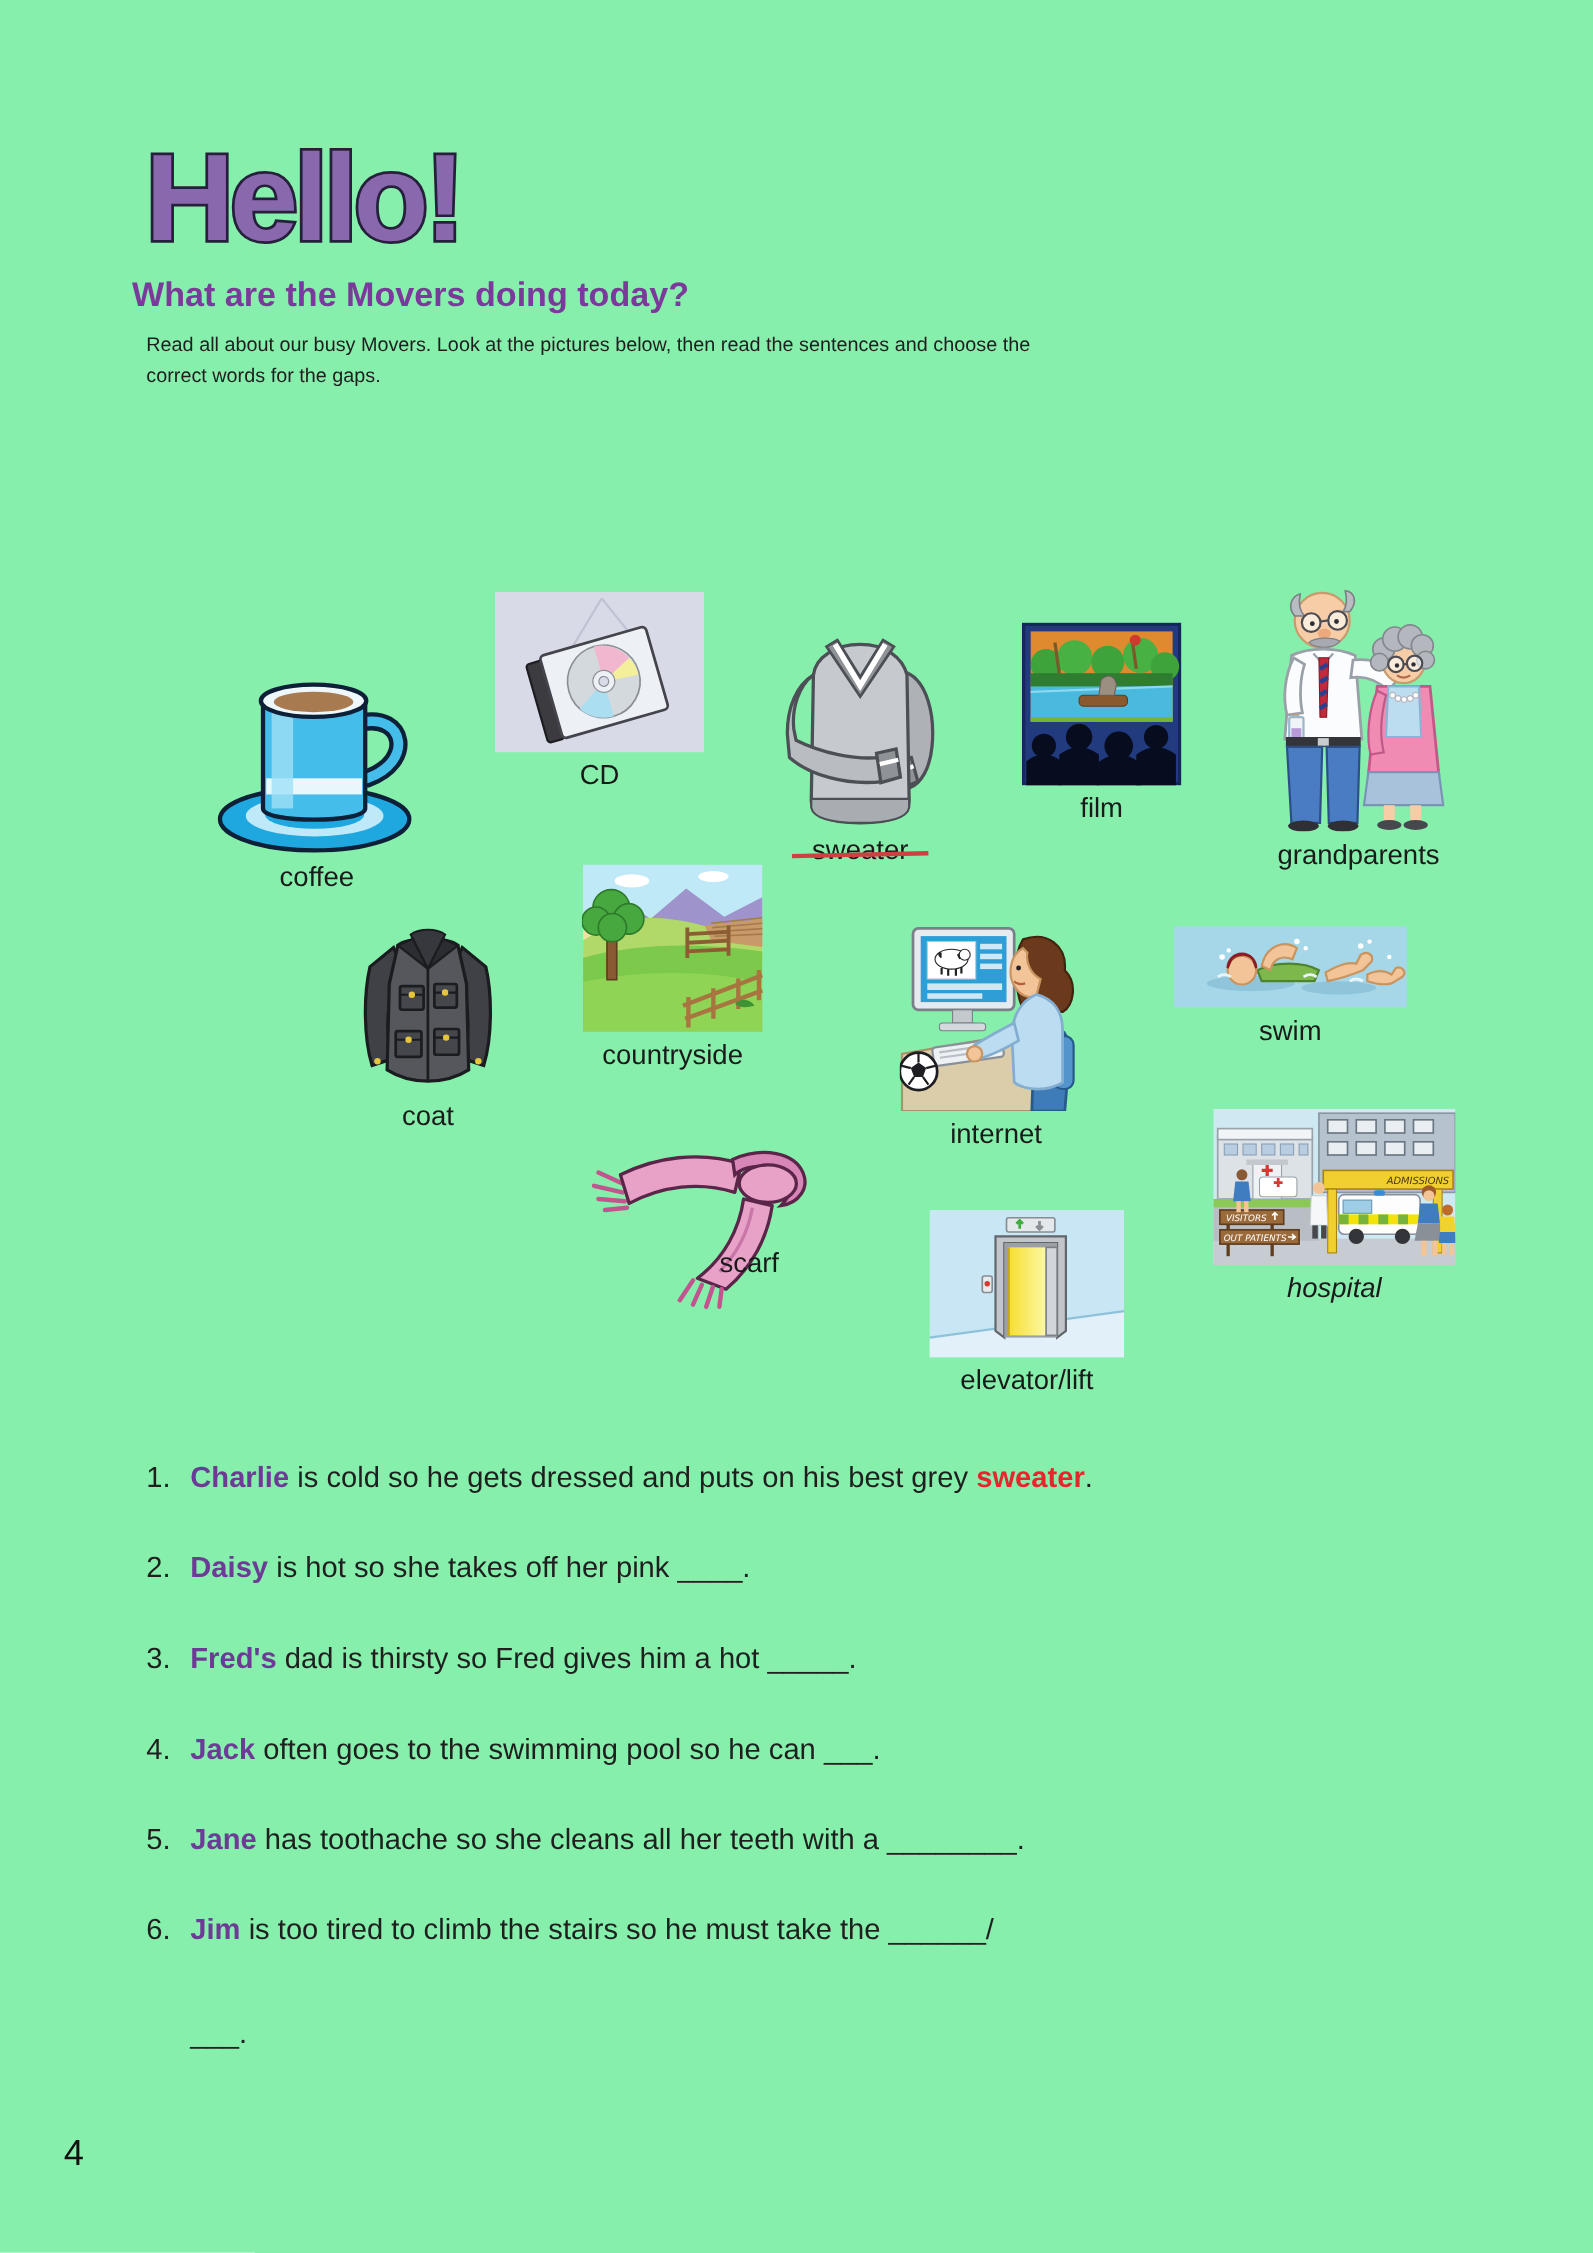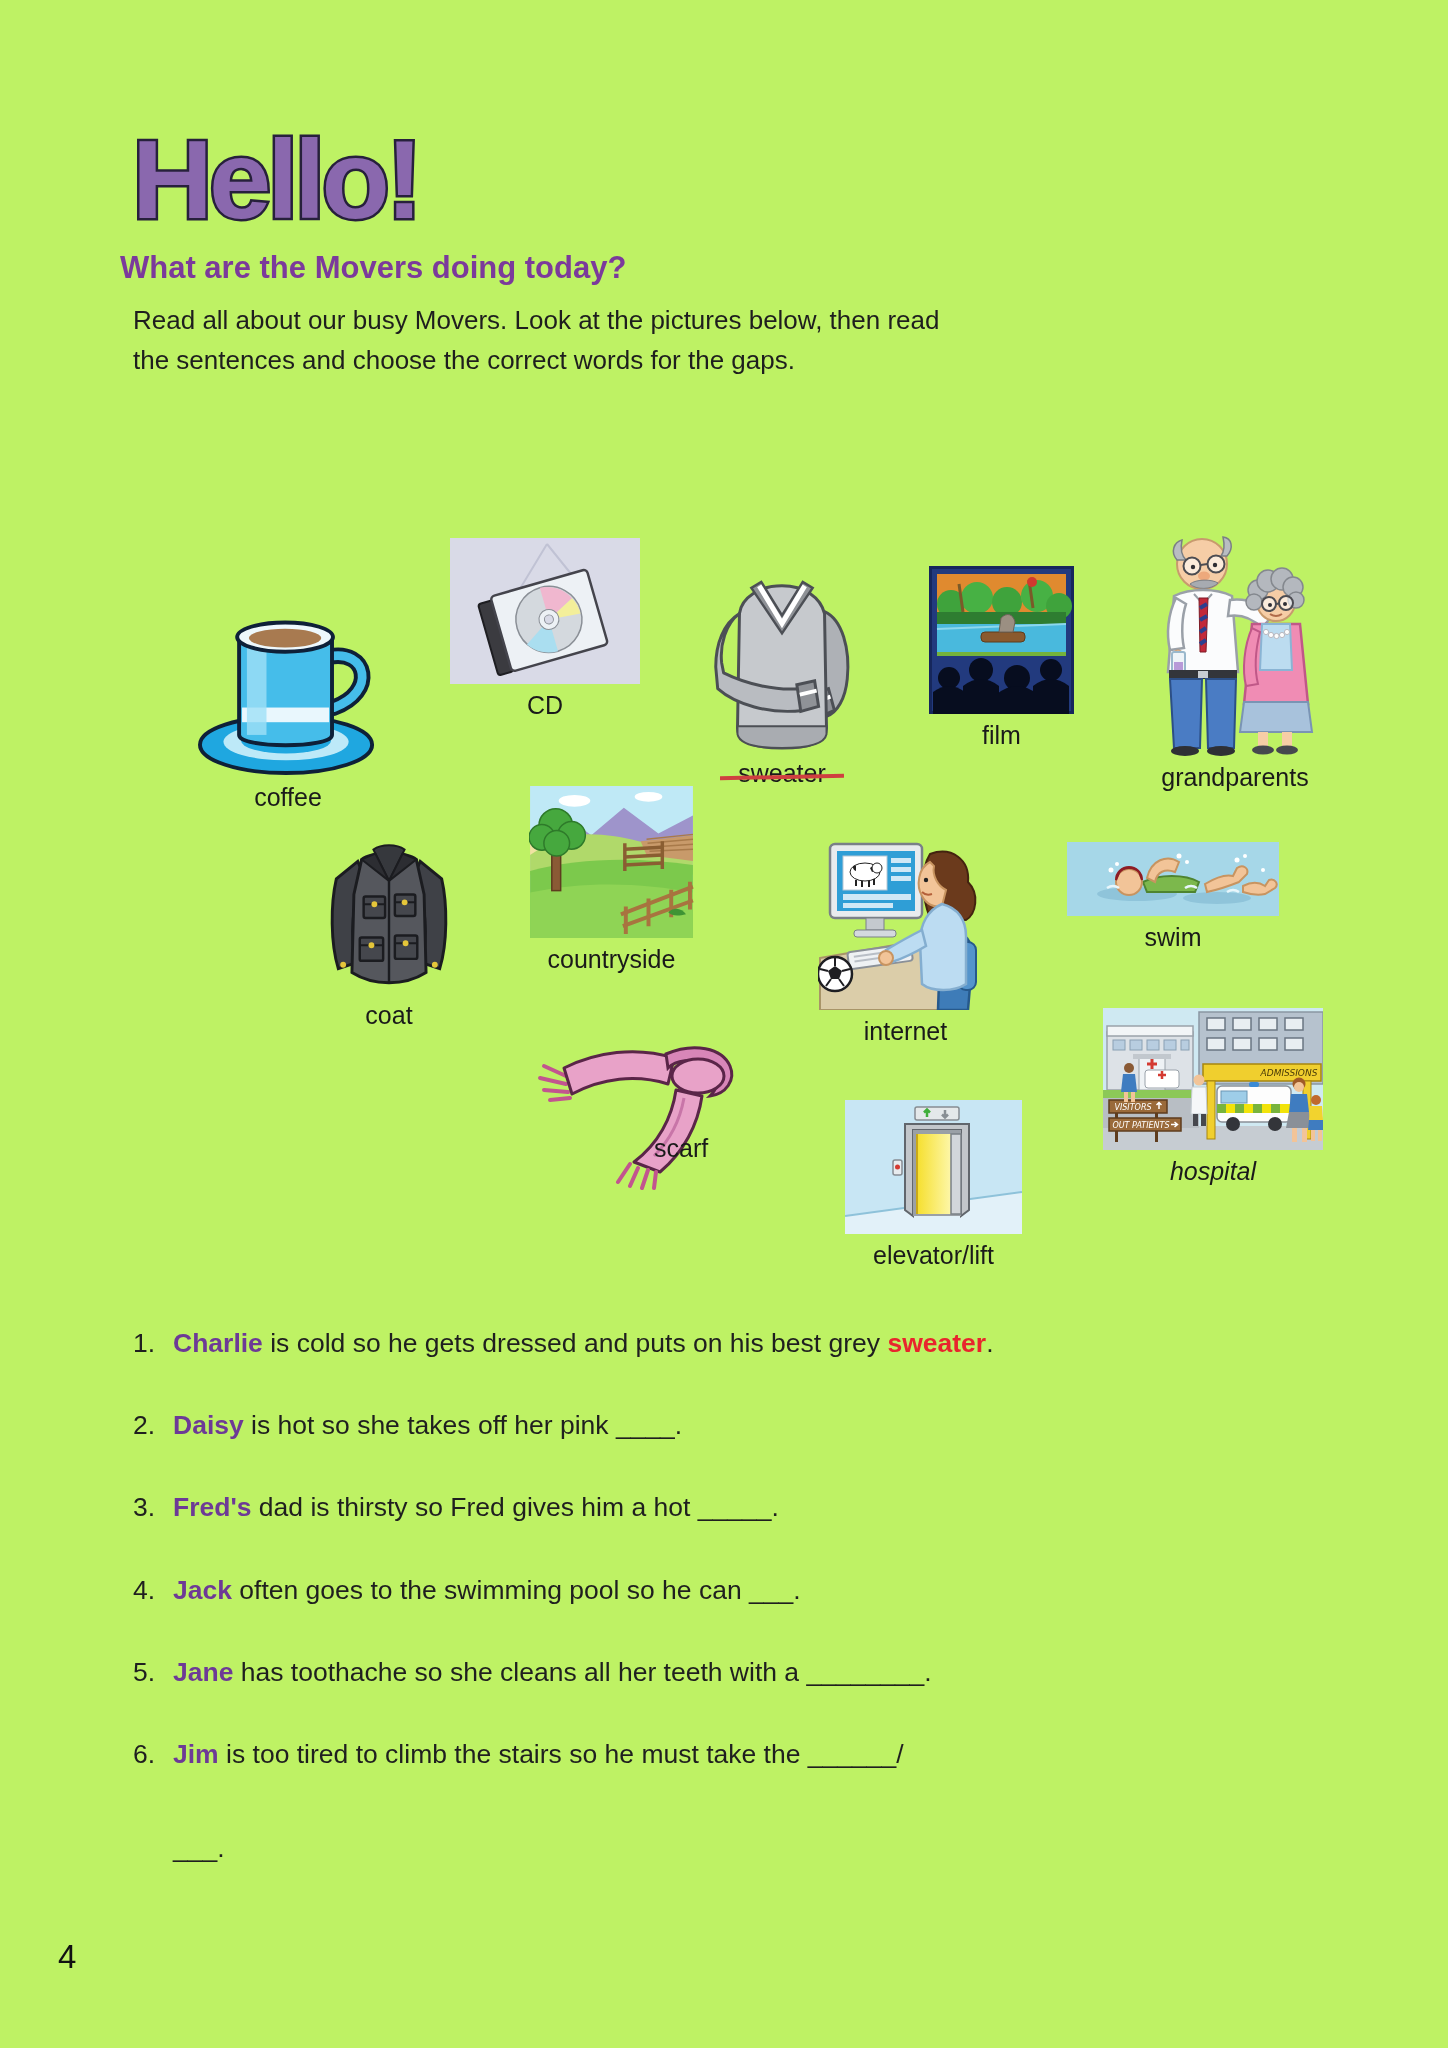--- a/index.html
+++ b/index.html
@@ -1,21 +1,21 @@
 <!DOCTYPE html>
 <html><head>
 <meta charset="utf-8">
 <style>
   html,body{margin:0;padding:0;background:#ffffff;}
-  .page{position:relative;width:1448px;height:2048px;background:#bef264;overflow:hidden;
+  .page{position:relative;width:1448px;height:2048px;background:#86efac;overflow:hidden;
         font-family:"Liberation Sans", sans-serif;color:#222;}
 
   .title-svg{position:absolute;left:128px;top:92px;}
   .heading{position:absolute;left:120px;top:250px;font-size:31px;font-weight:bold;color:#7b3a9b;}
-  .instructions{position:absolute;left:133px;top:300px;width:830px;font-size:26px;line-height:1.55;color:#1e1e1e;}
+  .instructions{position:absolute;left:133px;top:300px;width:830px;font-size:18px;line-height:1.55;color:#1e1e1e;}
 
   .vocab{position:absolute;left:0;top:0;width:1448px;height:1330px;}
   .fig{position:absolute;display:flex;flex-direction:column;align-items:center;padding-left:32px;}
   .fig svg{display:block;}
   .vlabel{margin-top:7px;font-size:25px;color:#1a1a1a;text-align:center;white-space:nowrap;}
   .struck{position:relative;display:inline-block;padding:0 4px;}
   .struck::after{content:"";position:absolute;left:-14px;right:-14px;top:56%;height:4px;
                  background:#cf4040;transform:rotate(-1.2deg);}
   .scarf-label{position:absolute;left:160px;top:102px;margin:0;}
 

